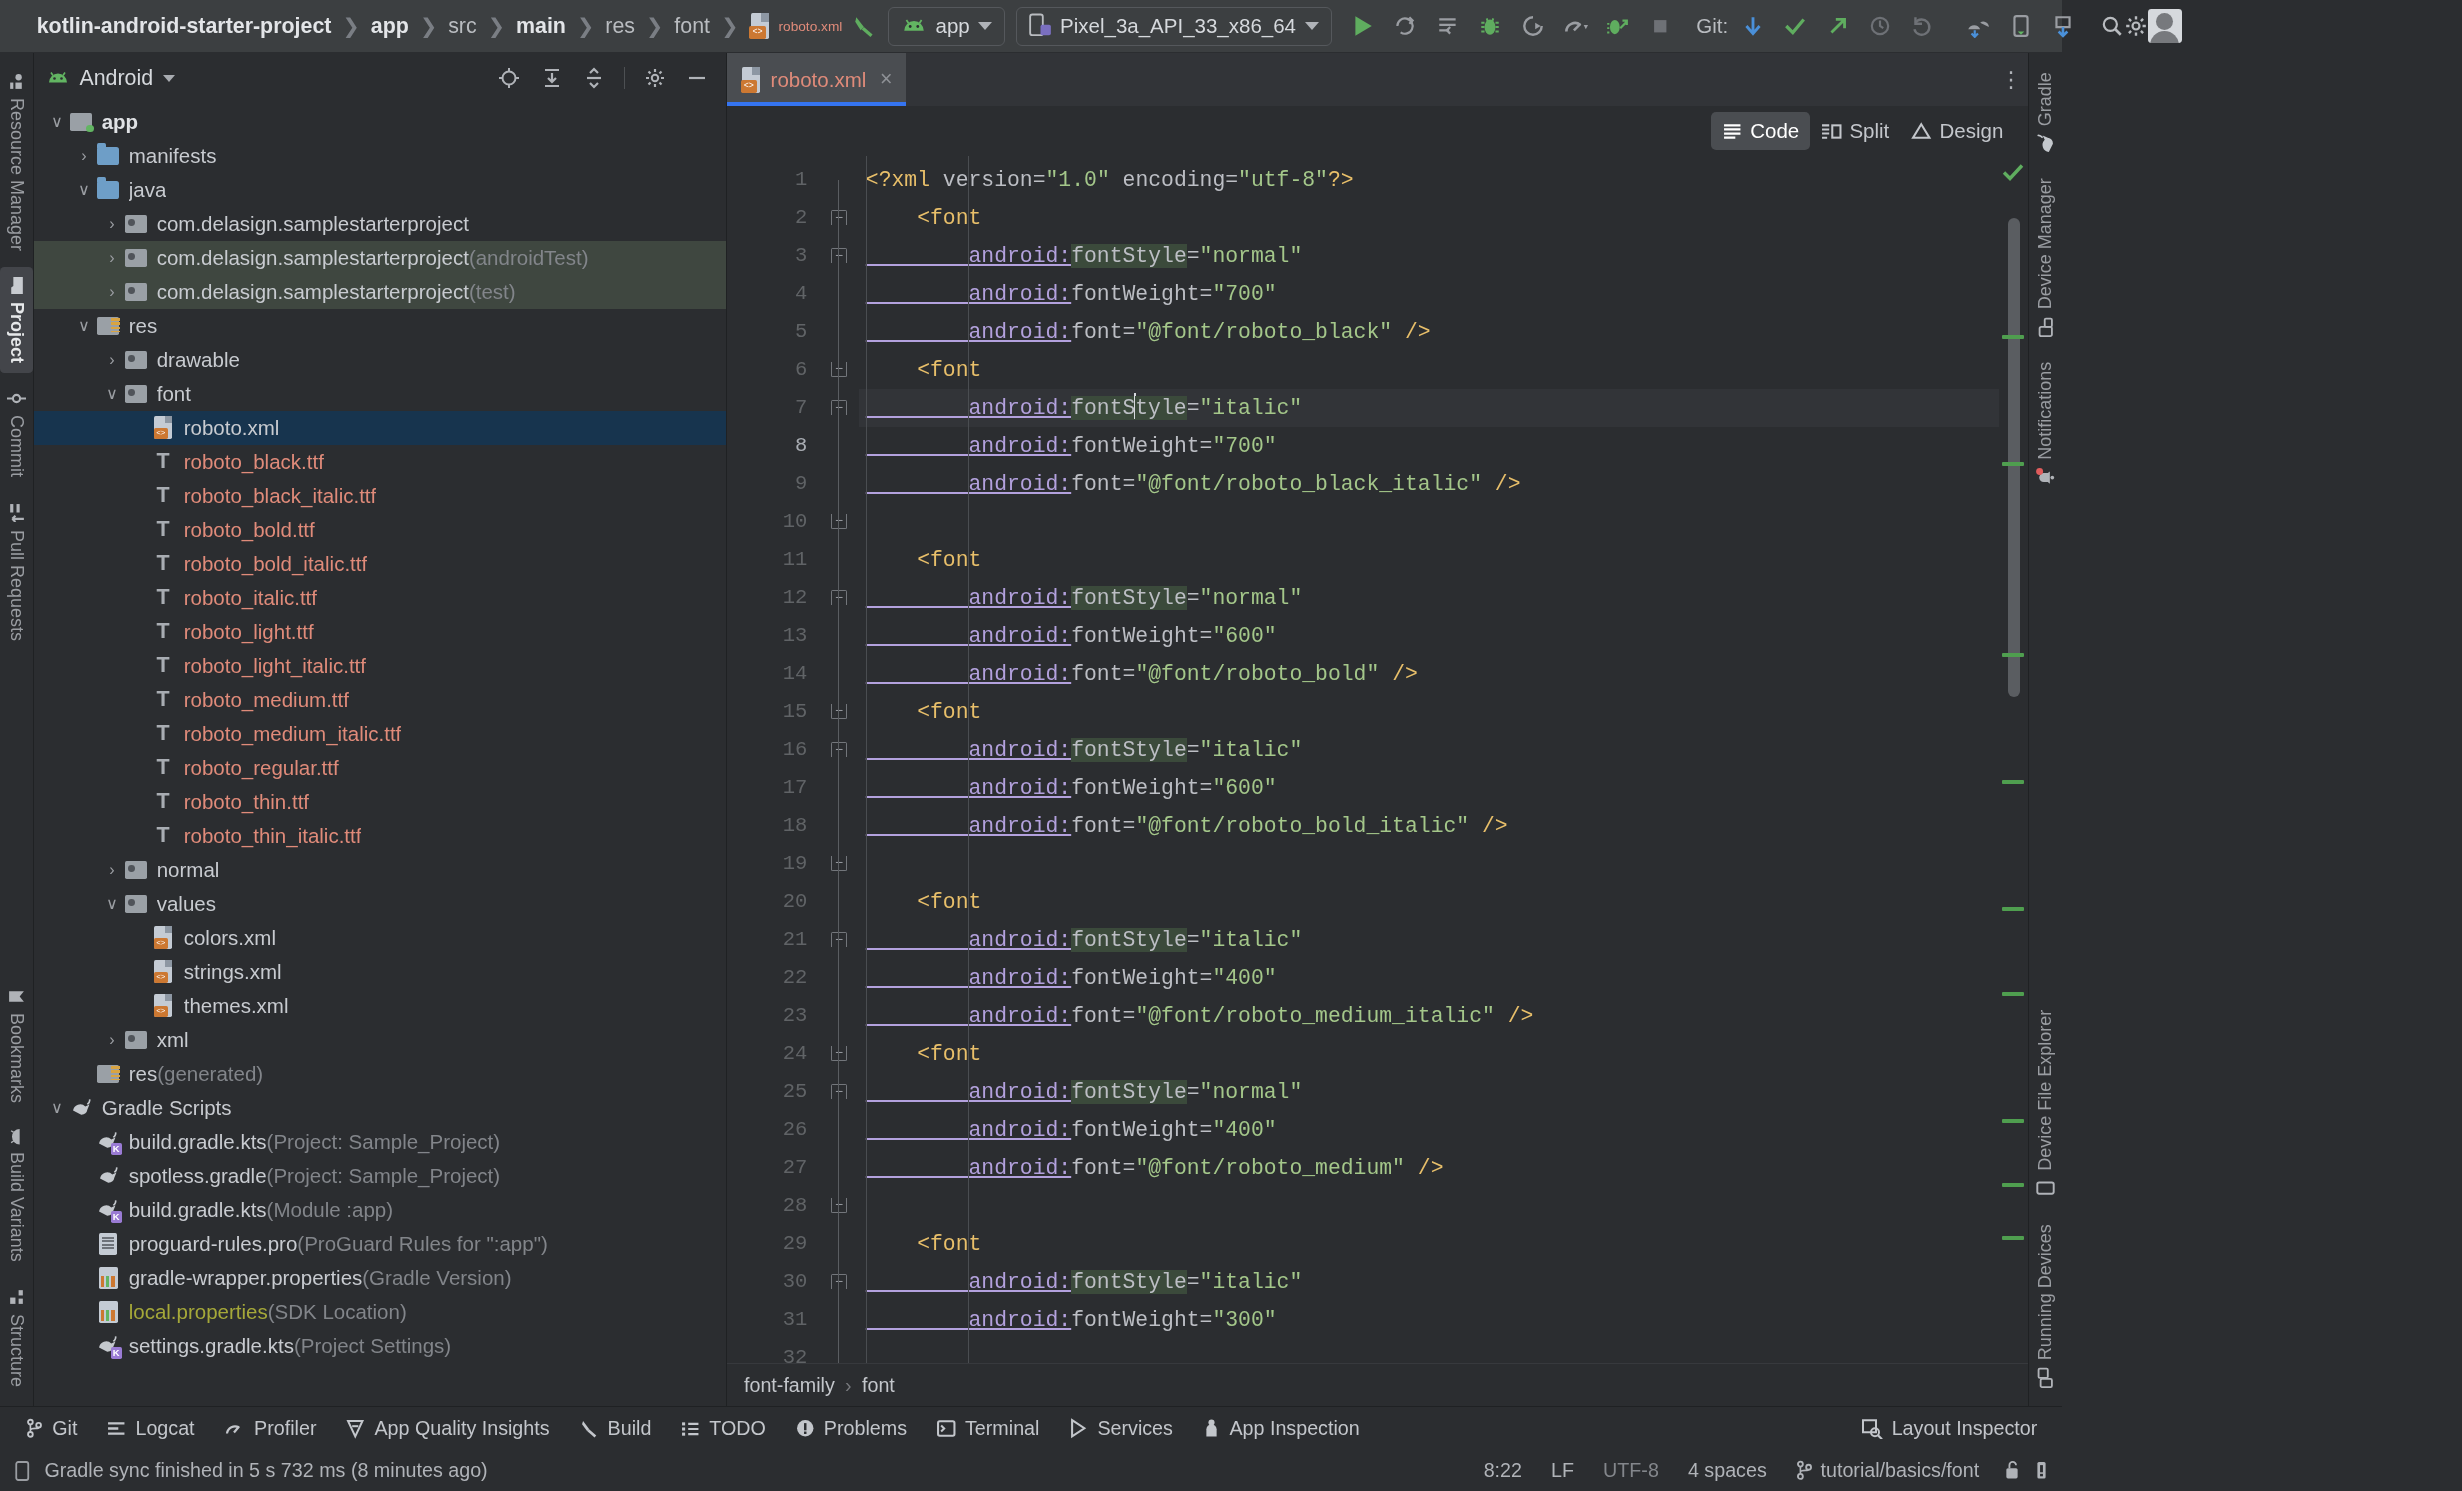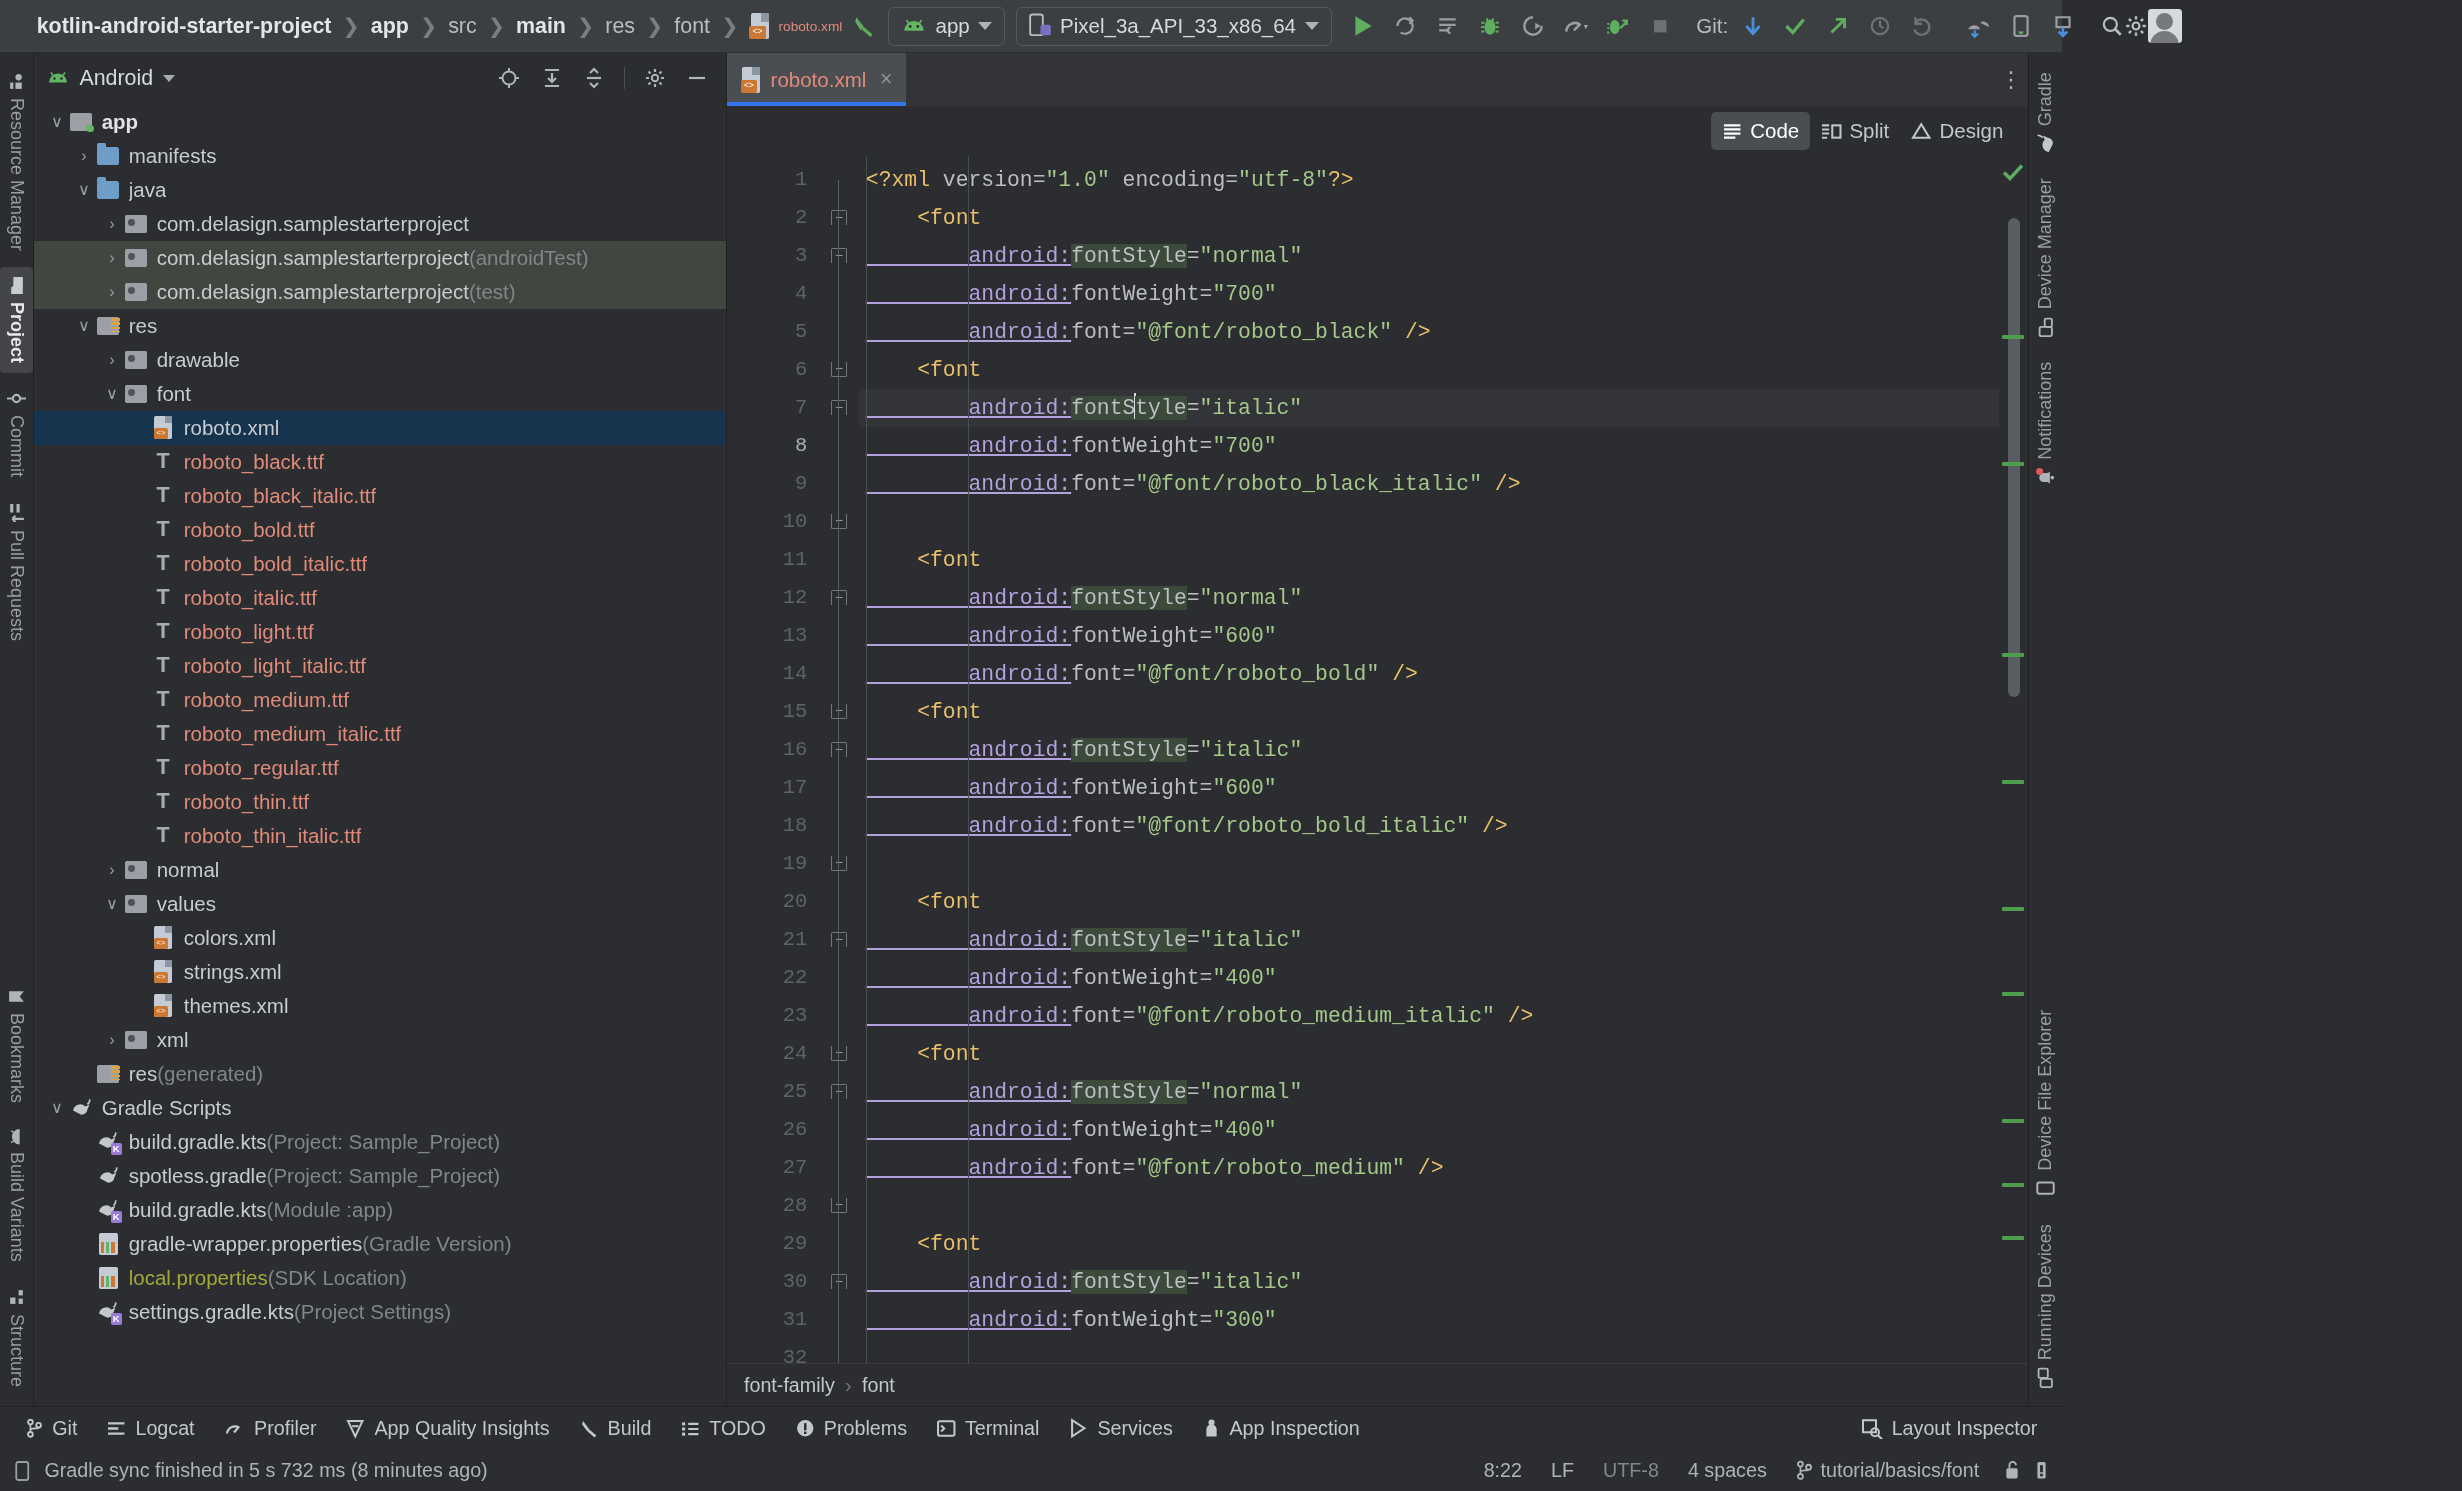--- a/index.html
+++ b/index.html
@@ -744,20 +744,28 @@
           <div class="node" style="padding-left: 39px;">
             <span class="arrow"></span>
             <span class="nicon">
               <span class="ic-gradlekts"><svg width="20.5" height="19" viewBox="0 0 20 18">
                   <path d="M2 12 a7 7 0 0 1 12 -4 l4 -2 l-2 5 a6 6 0 0 1 -6 5 Z" fill="#c4c8cd"></path>
                   <path d="M16 6 q3 -3 2 -5" stroke="#c4c8cd" stroke-width="1.6" fill="none"></path>
                 </svg><span class="k">K</span></span>
             </span>
             <span class="nlabel">build.gradle.kts</span>
             <span class="ngray"> (Module :app)</span>
+          </div>
+          <div class="node" style="padding-left: 39px;">
+            <span class="arrow"></span>
+            <span class="nicon">
+              <span class="ic-doc"></span>
+            </span>
+            <span class="nlabel">proguard-rules.pro</span>
+            <span class="ngray"> (ProGuard Rules for ":app")</span>
           </div>
           <div class="node" style="padding-left: 39px;">
             <span class="arrow"></span>
             <span class="nicon">
               <span class="ic-props"></span>
             </span>
             <span class="nlabel">gradle-wrapper.properties</span>
             <span class="ngray"> (Gradle Version)</span>
           </div>
           <div class="node" style="padding-left: 39px;">

